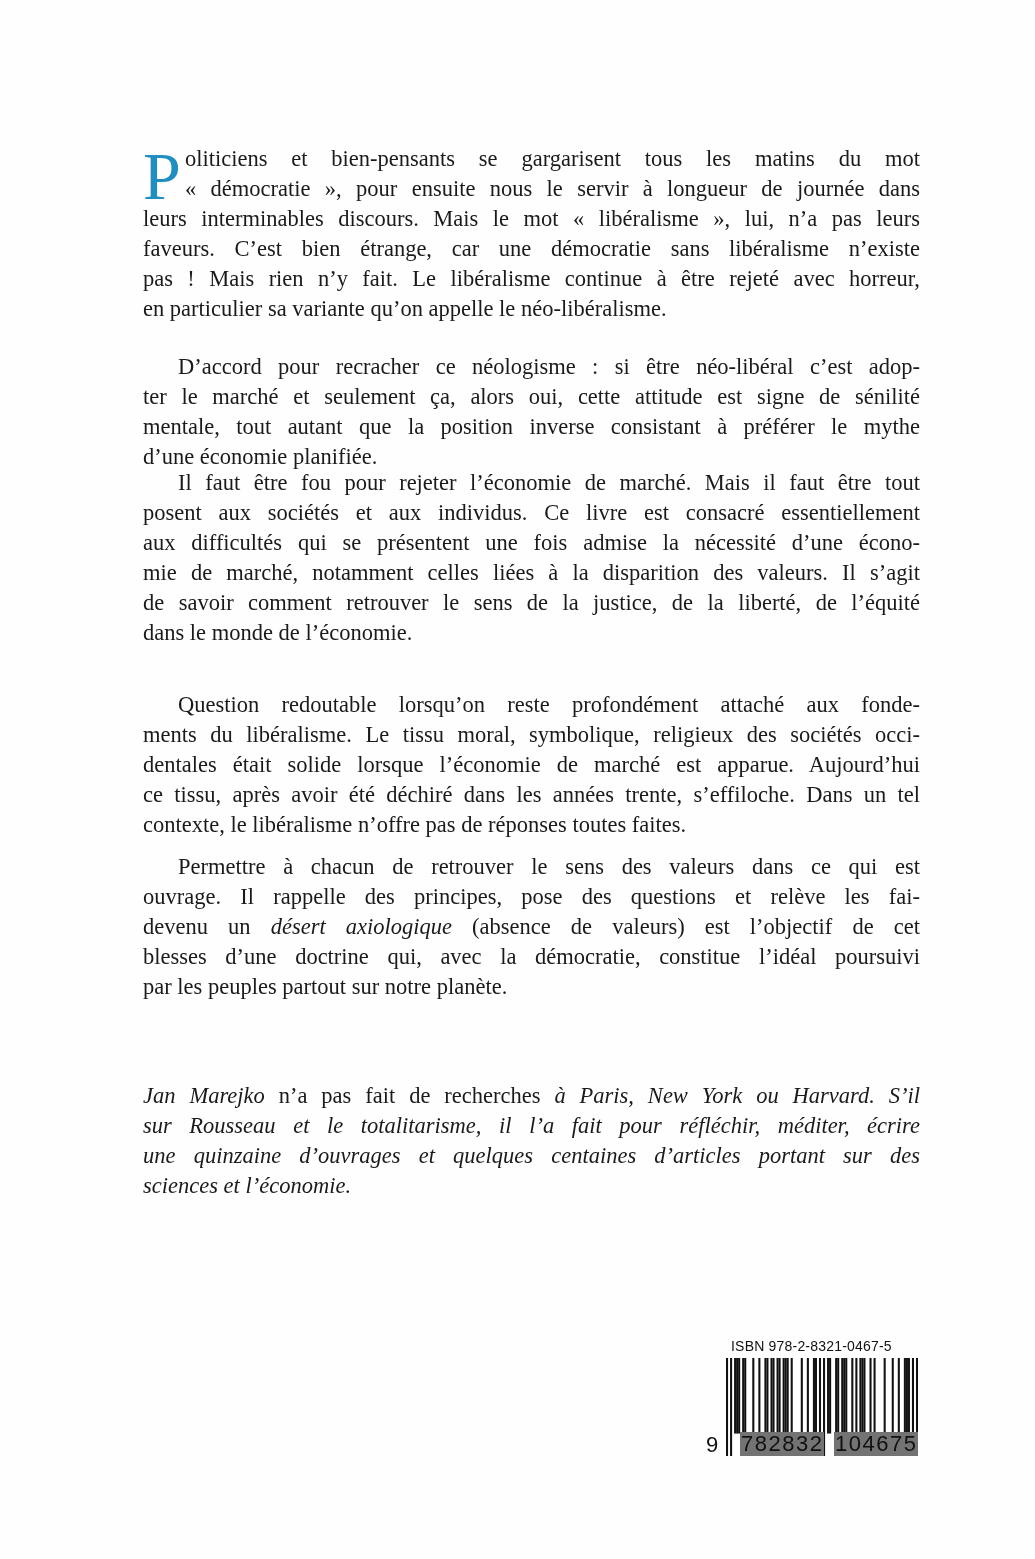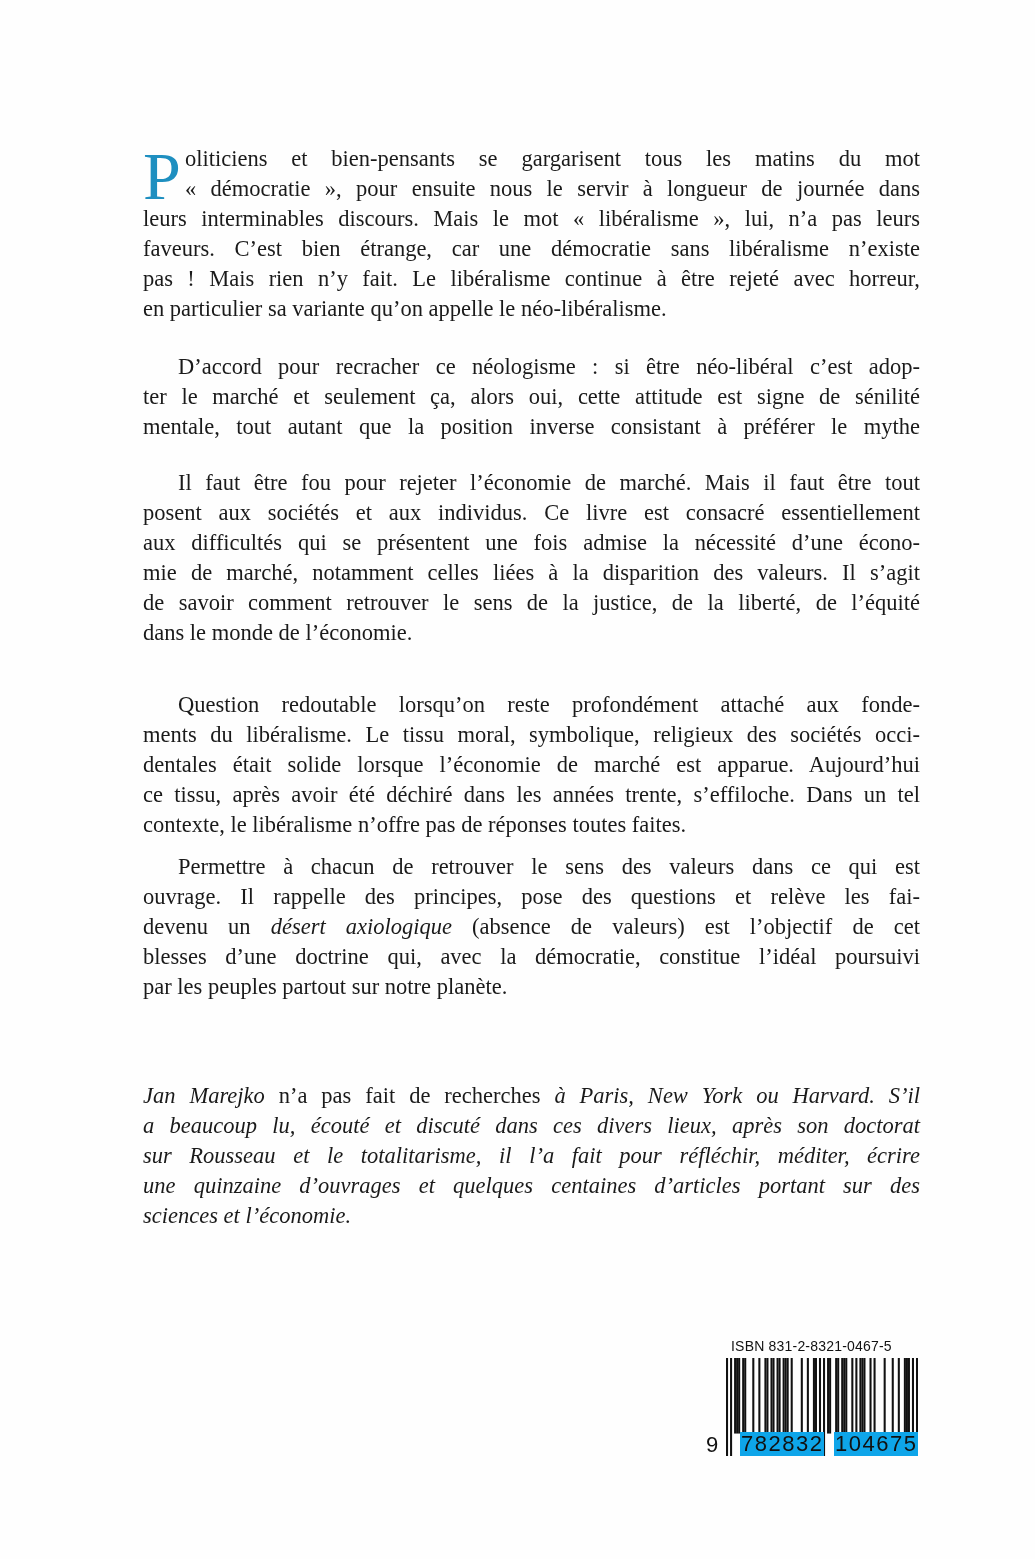--- a/index.html
+++ b/index.html
@@ -30,21 +30,21 @@
     position: absolute; left: 31px; top: 2px; width: 186px;
     font-family: "Liberation Sans", "DejaVu Sans", sans-serif;
     font-size: 14px; line-height: 16px; color: #111; letter-spacing: 0.2px; white-space: nowrap;
   }
   .bars { position: absolute; left: 26px; top: 22px; width: 192px; height: 98px; }
   .first-digit {
     position: absolute; left: 6px; top: 96px;
     font-family: "Liberation Sans", "DejaVu Sans", sans-serif; font-size: 22px; color: #111;
   }
   .digit-group {
-    position: absolute; top: 96px; background: #0ea5e9;
+    position: absolute; top: 96px; background: #737373;
     font-family: "Liberation Sans", "DejaVu Sans", sans-serif; font-size: 22px; line-height: 24px;
     color: #111; letter-spacing: 1.5px; padding: 0 1px;
   }
 </style>
 </head>
 <body>
 
 <div class="page">
 
   <div class="text-block" style="top:144px;">
@@ -54,20 +54,21 @@
     <div class="line">leurs interminables discours. Mais le mot « libéralisme », lui, n’a pas leurs</div>
     <div class="line">faveurs. C’est bien étrange, car une démocratie sans libéralisme n’existe</div>
     <div class="line">pas ! Mais rien n’y fait. Le libéralisme continue à être rejeté avec horreur,</div>
     <div class="line last">en particulier sa variante qu’on appelle le néo-libéralisme.</div>
   </div>
 
   <div class="text-block" style="top:336px;margin-top:16px;">
     <div class="line indent">D’accord pour recracher ce néologisme : si être néo-libéral c’est adop-</div>
     <div class="line">ter le marché et seulement ça, alors oui, cette attitude est signe de sénilité</div>
     <div class="line">mentale, tout autant que la position inverse consistant à préférer le mythe</div>
+    <div class="line last">d’une économie planifiée.</div>
   </div>
 
   <div class="text-block" style="top:468px;">
     <div class="line indent">Il faut être fou pour rejeter l’économie de marché. Mais il faut être tout</div>
     <div class="line">posent aux sociétés et aux individus. Ce livre est consacré essentiellement</div>
     <div class="line">aux difficultés qui se présentent une fois admise la nécessité d’une écono-</div>
     <div class="line">mie de marché, notamment celles liées à la disparition des valeurs. Il s’agit</div>
     <div class="line">de savoir comment retrouver le sens de la justice, de la liberté, de l’équité</div>
     <div class="line last">dans le monde de l’économie.</div>
   </div>
@@ -83,28 +84,27 @@
   <div class="text-block" style="top:852px;">
     <div class="line indent">Permettre à chacun de retrouver le sens des valeurs dans ce qui est</div>
     <div class="line">ouvrage. Il rappelle des principes, pose des questions et relève les fai-</div>
     <div class="line"><span>devenu un </span><span class="em">désert axiologique</span><span> (absence de valeurs) est l’objectif de cet</span></div>
     <div class="line">blesses d’une doctrine qui, avec la démocratie, constitue l’idéal poursuivi</div>
     <div class="line last">par les peuples partout sur notre planète.</div>
   </div>
 
   <div class="text-block bio" style="top:1081px;">
     <div class="line"><span>Jan Marejko</span><span class="roman"> n’a pas fait de recherches </span><span>à Paris, New York ou Harvard. S’il</span></div>
-    <div class="line">a beaucoup lu, écouté et discuté dans ces divers lieux, après son doctorat</div>
     <div class="line">sur Rousseau et le totalitarisme, il l’a fait pour réfléchir, méditer, écrire</div>
     <div class="line">une quinzaine d’ouvrages et quelques centaines d’articles portant sur des</div>
     <div class="line last">sciences et l’économie.</div>
   </div>
 
   <div class="barcode-block">
-    <div class="isbn-text">ISBN  831-2-8321-0467-5</div>
+    <div class="isbn-text">ISBN  978-2-8321-0467-5</div>
     <svg class="bars" viewBox="0 0 95 48" preserveAspectRatio="none" id="barsvg">
         <rect x="0" y="0" width="1.02" height="48" fill="#111"></rect>
         <rect x="2" y="0" width="1.02" height="48" fill="#111"></rect>
         <rect x="4" y="0" width="1.02" height="37" fill="#111"></rect>
         <rect x="5" y="0" width="1.02" height="37" fill="#111"></rect>
         <rect x="6" y="0" width="1.02" height="37" fill="#111"></rect>
         <rect x="8" y="0" width="1.02" height="37" fill="#111"></rect>
         <rect x="9" y="0" width="1.02" height="37" fill="#111"></rect>
         <rect x="13" y="0" width="1.02" height="37" fill="#111"></rect>
         <rect x="16" y="0" width="1.02" height="37" fill="#111"></rect>

